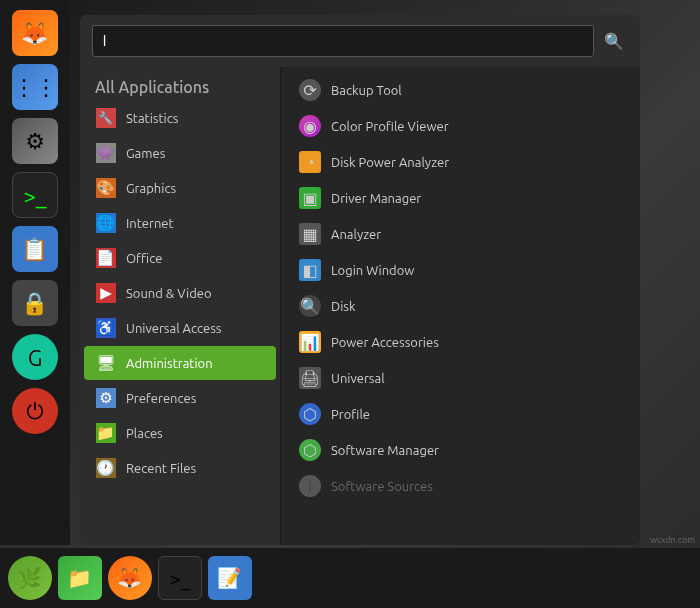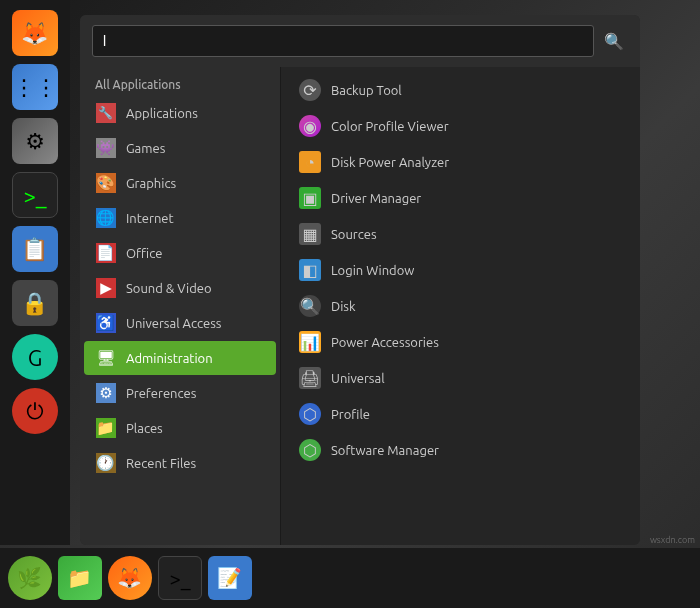--- a/index.html
+++ b/index.html
@@ -146,21 +146,21 @@
       padding: 5px 0;
       flex-shrink: 0;
     }
 
     .categories::-webkit-scrollbar { width: 4px; }
     .categories::-webkit-scrollbar-track { background: #222; }
     .categories::-webkit-scrollbar-thumb { background: #555; border-radius: 2px; }
 
     .cat-header {
       color: #aaa;
-      font-size: 12px;
+      font-size: 16px;
       padding: 6px 15px 4px;
       font-weight: 500;
     }
 
     .cat-item {
       display: flex;
       align-items: center;
       gap: 10px;
       padding: 7px 12px;
       cursor: pointer;
@@ -281,21 +281,21 @@
     <input type="text" class="search-input" value="l" style="">
     <button class="search-icon-btn">🔍</button>
   </div>
 
   <div class="menu-content">
     <div class="categories">
       <div class="cat-header">All Applications</div>
 
     <div class="cat-item">
           <span class="cat-icon ic-accessories">🔧</span>
-          <span>Applications</span>
+          <span>Statistics</span>
         </div>
         <div class="cat-item">
           <span class="cat-icon ic-games">👾</span>
           <span>Games</span>
         </div>
         <div class="cat-item">
           <span class="cat-icon ic-graphics">🎨</span>
           <span>Graphics</span>
         </div>
         <div class="cat-item">
@@ -347,21 +347,21 @@
         <div class="app-item">
           <span class="app-icon ic-diskusage">◔</span>
           <span>Disk Power Analyzer</span>
         </div>
         <div class="app-item">
           <span class="app-icon ic-driver">▣</span>
           <span>Driver Manager</span>
         </div>
         <div class="app-item">
           <span class="app-icon ic-firmware">▦</span>
-          <span>Sources</span>
+          <span>Analyzer</span>
         </div>
         <div class="app-item">
           <span class="app-icon ic-loginwindow">◧</span>
           <span>Login Window</span>
         </div>
         <div class="app-item">
           <span class="app-icon ic-logs">🔍</span>
           <span>Disk</span>
         </div>
         <div class="app-item">
@@ -372,20 +372,24 @@
           <span class="app-icon ic-printers">🖨</span>
           <span>Universal</span>
         </div>
         <div class="app-item">
           <span class="app-icon ic-software">⬡</span>
           <span>Profile</span>
         </div>
         <div class="app-item">
           <span class="app-icon ic-softmanager">⬡</span>
           <span>Software Manager</span>
+        </div>
+        <div class="app-item disabled">
+          <span class="app-icon ic-softsources">ℹ</span>
+          <span>Software Sources</span>
         </div>
       </div>
   </div>
 </div>
 
 <div class="taskbar-bottom">
 
 <div class="bottom-icon mint">🌿</div>
     <div class="bottom-icon folder">📁</div>
     <div class="bottom-icon firefox2">🦊</div>

